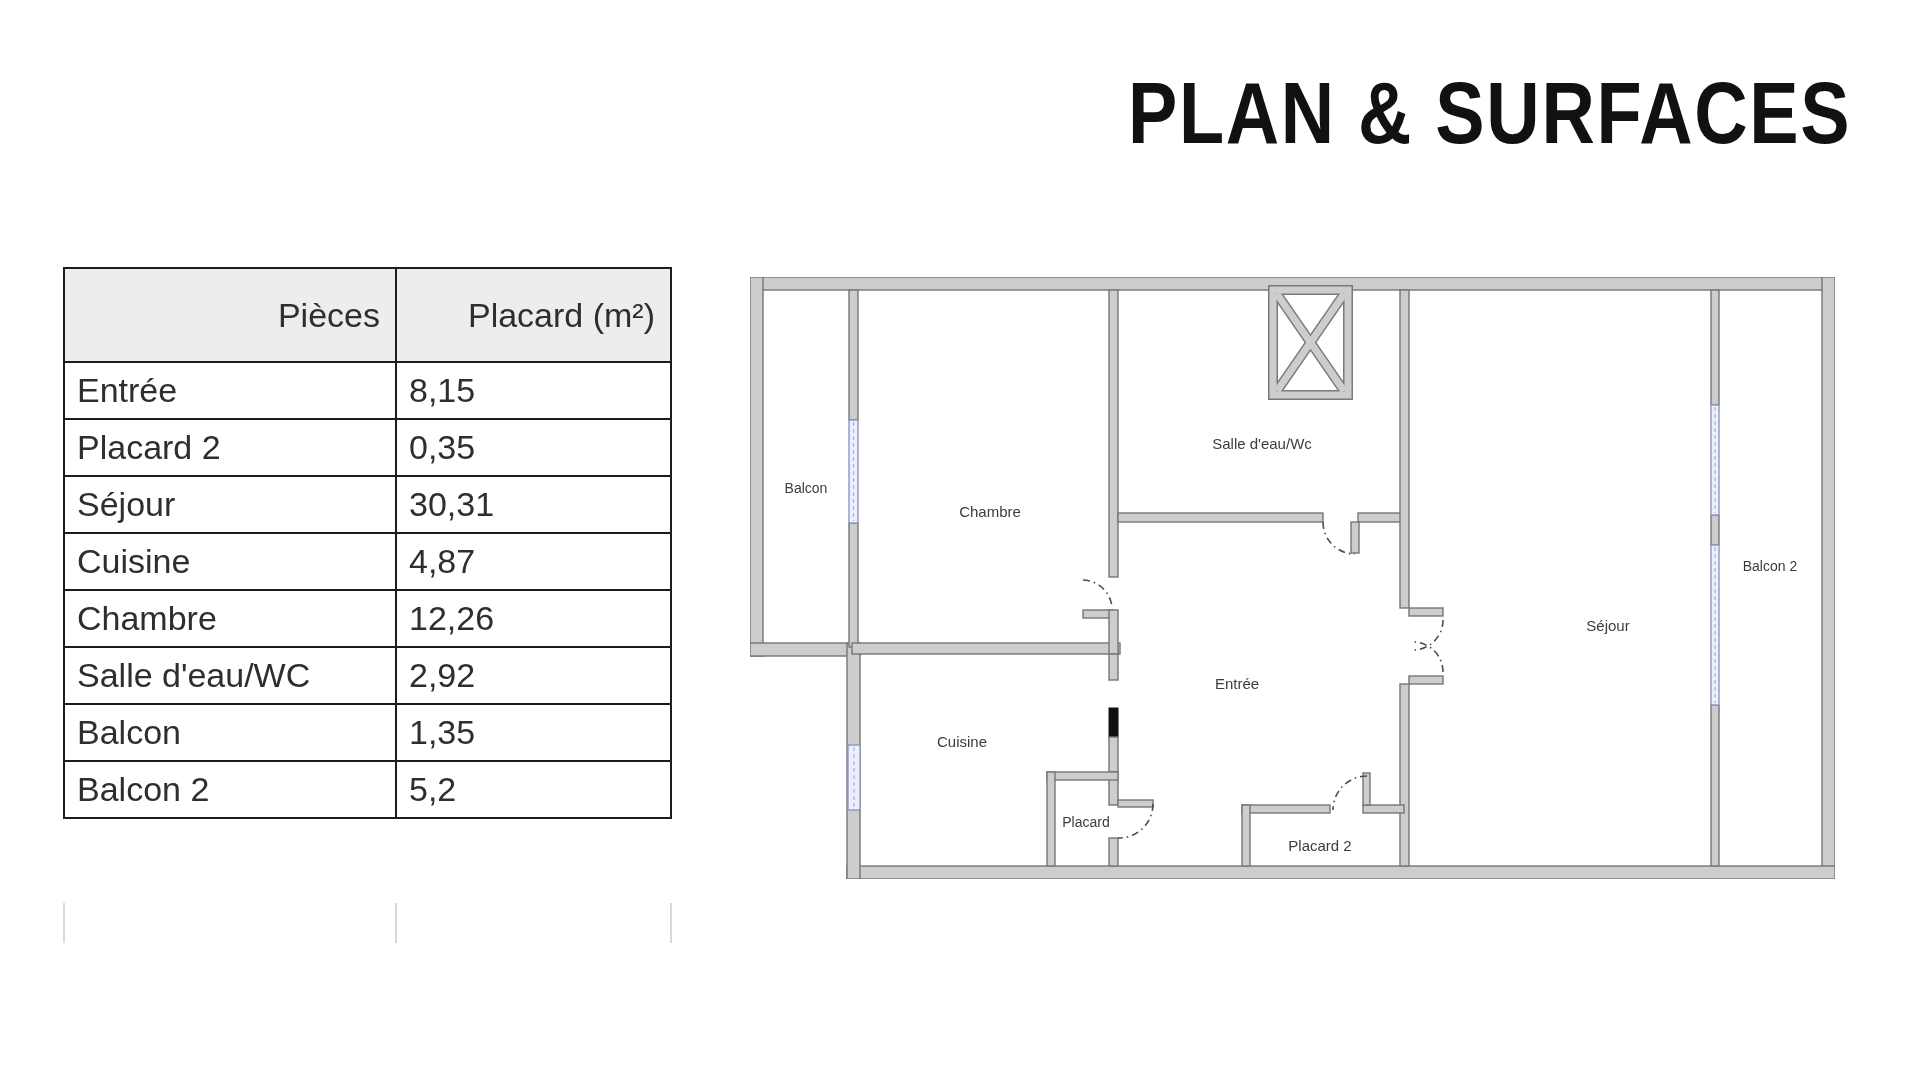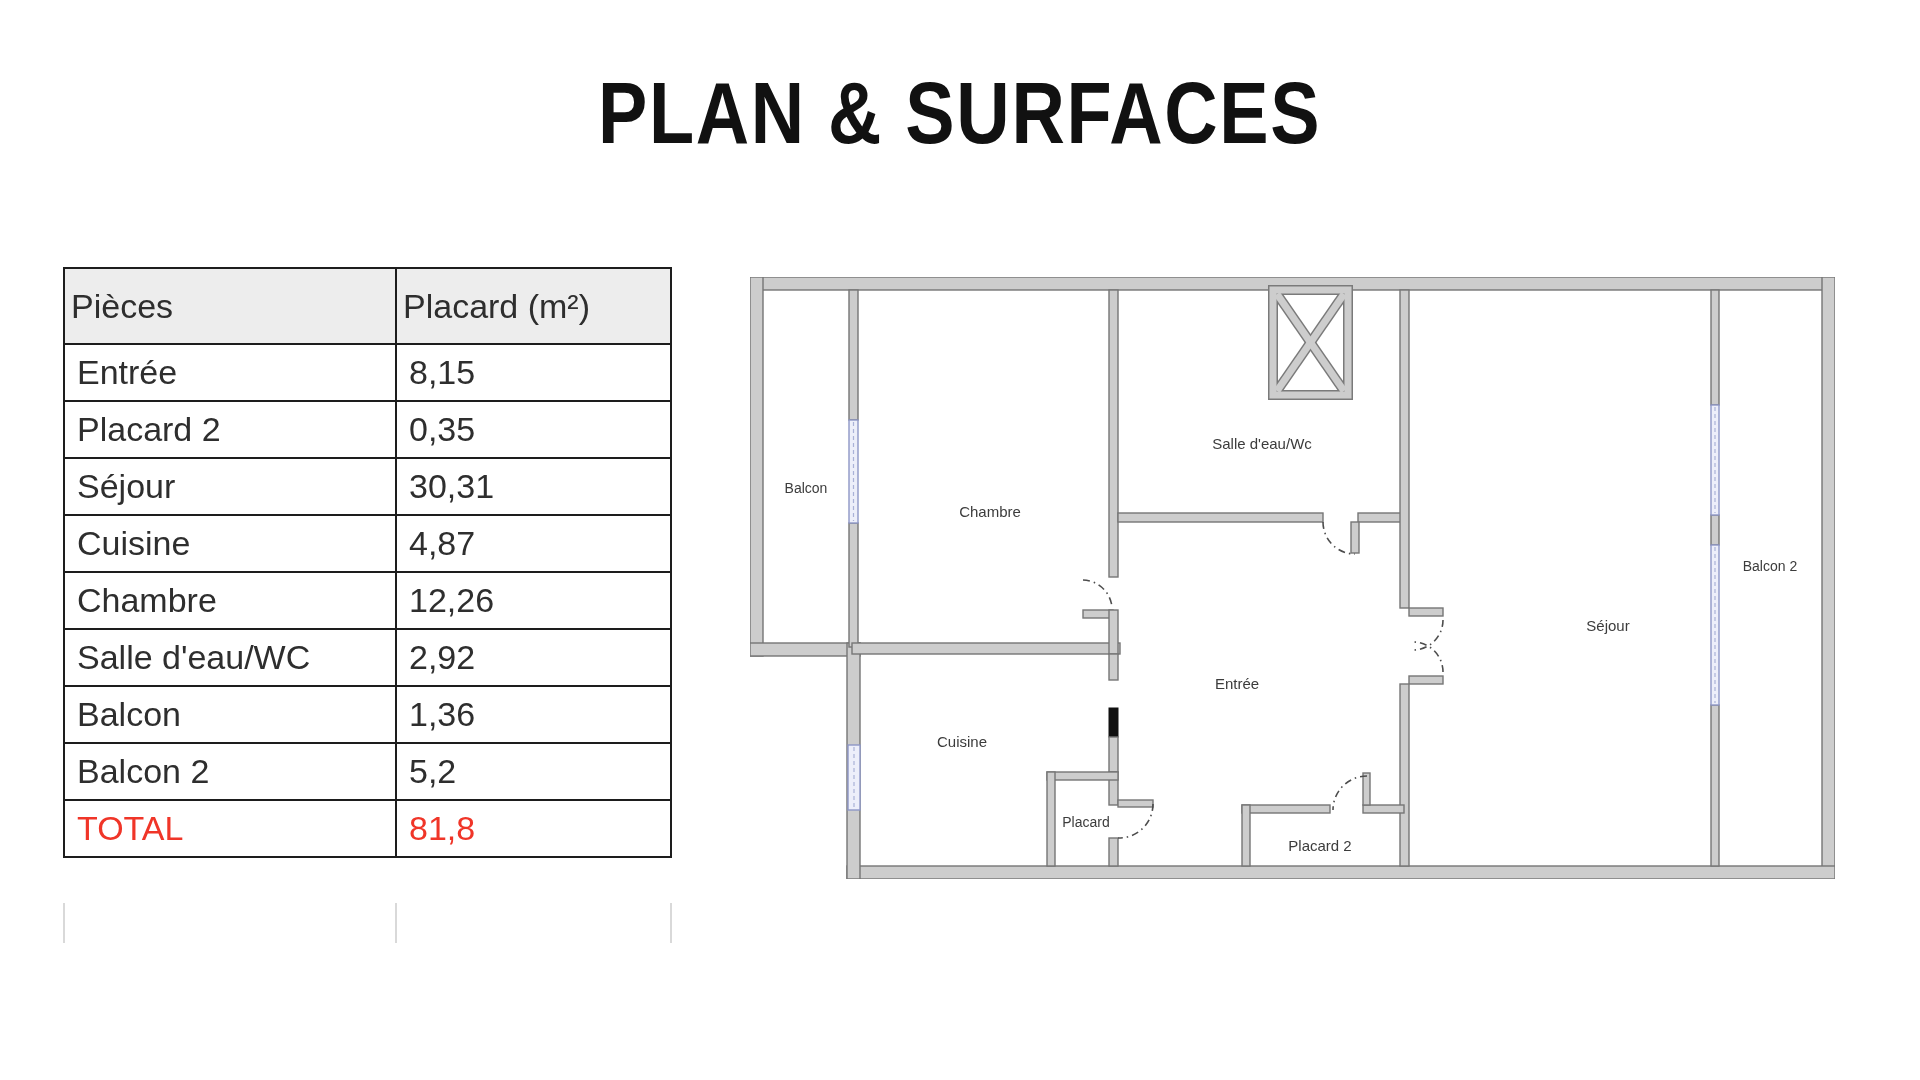--- a/index.html
+++ b/index.html
@@ -1,31 +1,31 @@
 <!DOCTYPE html>
 <html><head>
 <meta charset="utf-8">
 <style>
   html,body{margin:0;padding:0;background:#ffffff;}
   #page{position:relative;width:1920px;height:1080px;background:#ffffff;overflow:hidden;
         font-family:"Liberation Sans",sans-serif;}
 
   
-  .title{position:absolute;top:69px;left:0;right:0;text-align:center;}
+  .title{position:absolute;top:69px;left:0;right:0;text-align:right;}
   .title span{display:inline-block;font-size:88px;line-height:1;font-weight:bold;
               letter-spacing:2px;color:#111;transform:scaleX(0.84);transform-origin:center;}
 
   
   .tbl-wrap{position:absolute;left:63px;top:267px;}
   table.surfaces{border-collapse:collapse;table-layout:fixed;background:#fff;}
   table.surfaces col.c1{width:332px;}
   table.surfaces col.c2{width:275px;}
   table.surfaces th,table.surfaces td{border:2px solid #1d1d1d;font-size:34px;color:#2e2e2e;
       padding:0 0 0 12px;text-align:left;overflow:hidden;white-space:nowrap;}
-  table.surfaces th{height:62px;background:#ededed;text-align:left;padding:6px;font-weight:normal;}
+  table.surfaces th{height:62px;background:#ededed;text-align:right;padding:15px;font-weight:normal;}
   table.surfaces td{height:55px;}
   table.surfaces tr.total td{color:#f03528;}
   .ghost-stub{position:absolute;width:0;height:40px;border-left:2px solid #d9d9d9;top:636px;}
 
   
   .plan{position:absolute;left:750px;top:277px;}
   .wall{fill:#cdcdcd;stroke:#767676;stroke-width:1.4;}
   .wall-black{fill:#101010;stroke:#101010;}
   .win{fill:#edeffa;stroke:#8e97c6;stroke-width:1.4;}
   .win-dash{stroke:#aab2d8;stroke-width:1.2;stroke-dasharray:4 3;fill:none;}
@@ -76,29 +76,25 @@
         <tr>
           <td>Chambre</td>
           <td>12,26</td>
           </tr>
         <tr>
           <td>Salle d'eau/WC</td>
           <td>2,92</td>
           </tr>
         <tr>
           <td>Balcon</td>
-          <td>1,36</td>
+          <td>1,35</td>
           </tr>
         <tr>
           <td>Balcon 2</td>
           <td>5,2</td>
-          </tr>
-        <tr class="total">
-          <td>TOTAL</td>
-          <td>81,8</td>
           </tr>
       </tbody>
     </table>
     <div class="ghost-stub" style="left:0px;"></div>
     <div class="ghost-stub" style="left:332px;"></div>
     <div class="ghost-stub" style="left:607px;"></div>
   </div>
 
   <svg class="plan" width="1085" height="602" viewBox="0 0 1085 602">
 

